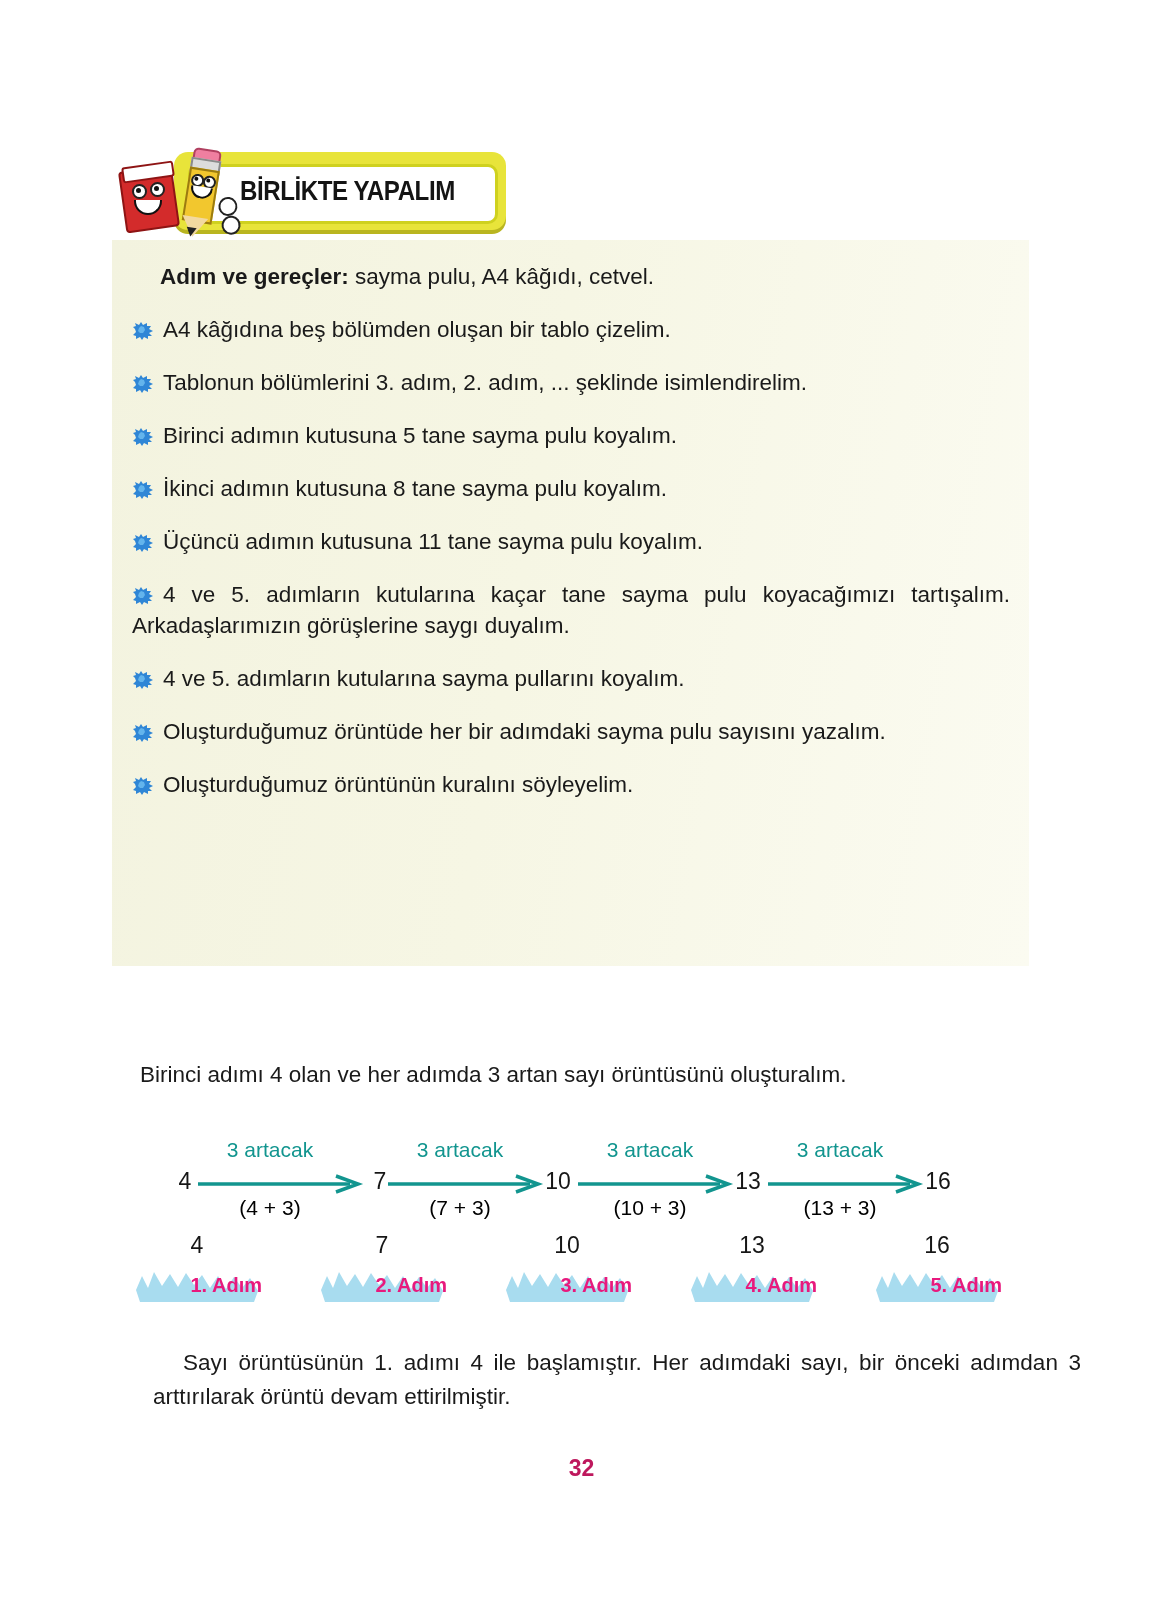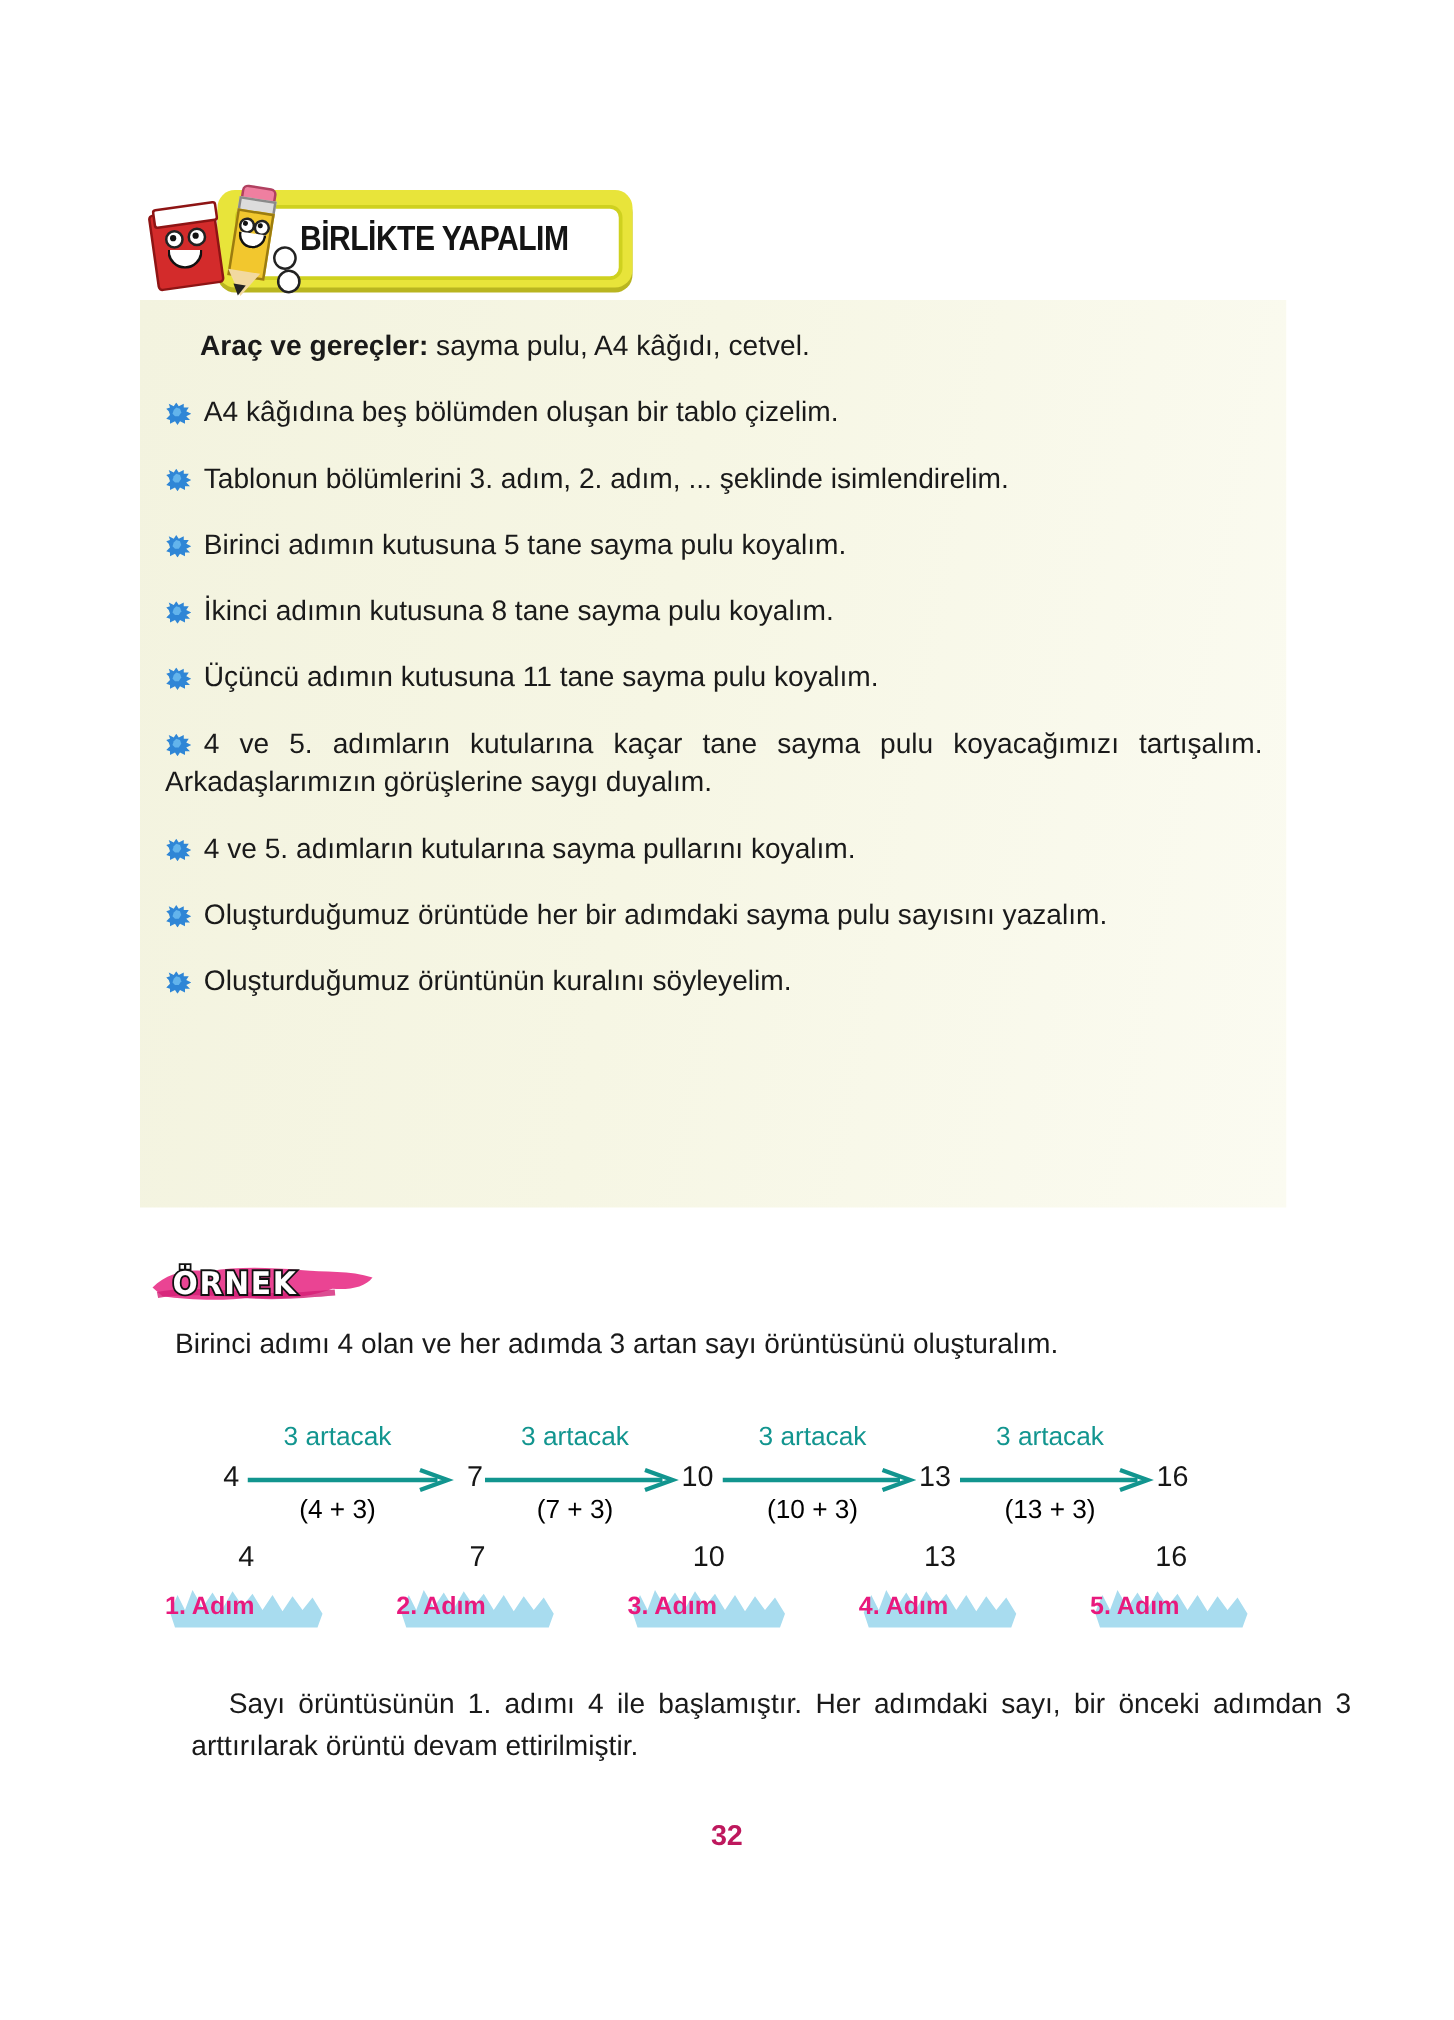--- a/index.html
+++ b/index.html
@@ -189,21 +189,21 @@
 
   .step-row{
     position:absolute;left:0;top:120px;width:920px;height:80px;
   }
   .step-num{
     position:absolute;top:0;
     font-size:23px;line-height:26px;color:#161616;text-align:center;
   }
   .step-chip{
     position:absolute;top:32px;height:42px;
-    display:flex;align-items:center;justify-content:flex-start;
+    display:flex;align-items:center;justify-content:flex-end;
   }
   .step-chip .lbl{
     position:relative;z-index:2;
     font-size:20px;font-weight:bold;
     color:#e8197d;
     white-space:nowrap;
   }
   .step-chip .splashbg{
     position:absolute;left:0;top:0;width:100%;height:100%;z-index:1;
   }
@@ -258,21 +258,21 @@
       <div class="hand a"></div>
       <div class="hand b"></div>
     </div>
 
     <div class="banner-title">BİRLİKTE YAPALIM</div>
   </div>
 
   <div class="activity">
     <div class="activity-inner">
       <p class="tools-line">
-        <b>Araç ve gereçler:</b><span> sayma pulu, A4 kâğıdı, cetvel.</span>
+        <b>Adım ve gereçler:</b><span> sayma pulu, A4 kâğıdı, cetvel.</span>
       </p>
 
       <ul class="bul-list">
         <li class="bul nowrap">
           <span class="splat">
             <svg width="22" height="18" viewBox="0 0 22 18">
                 <path d="M3 7 L1 5 L4 4 L3 1 L7 3 L9 0 L11 3 L15 1 L15 4 L19 4 L17 7 L21 9 L17 11 L20 14 L16 14 L16 17 L12 15 L10 18 L8 15 L4 17 L4 14 L1 13 L4 10 Z" fill="#2f86d6"></path>
                 <path d="M7 6 L9 4 L12 5 L13 8 L11 11 L8 11 L6 9 Z" fill="#63b4ec"></path>
               </svg>
           </span><span>A4 kâğıdına beş bölümden oluşan bir tablo çizelim.</span>
@@ -338,28 +338,20 @@
             <svg width="22" height="18" viewBox="0 0 22 18">
                 <path d="M3 7 L1 5 L4 4 L3 1 L7 3 L9 0 L11 3 L15 1 L15 4 L19 4 L17 7 L21 9 L17 11 L20 14 L16 14 L16 17 L12 15 L10 18 L8 15 L4 17 L4 14 L1 13 L4 10 Z" fill="#2f86d6"></path>
                 <path d="M7 6 L9 4 L12 5 L13 8 L11 11 L8 11 L6 9 Z" fill="#63b4ec"></path>
               </svg>
           </span><span>Oluşturduğumuz örüntünün kuralını söyleyelim.</span>
         </li>
       </ul>
     </div>
   </div>
 
-  <div class="ornek">
-    <svg class="ornek-brush" viewBox="0 0 185 34" preserveAspectRatio="none">
-      <path d="M2 20 C14 8, 30 5, 48 7 C70 3, 96 4, 120 6 C140 8, 160 6, 178 12
-               C172 20, 160 22, 146 21 C128 28, 104 30, 82 28 C58 31, 30 30, 10 27 Z" fill="#e8348a" opacity="0.92"></path>
-      <path d="M6 26 C26 22, 52 24, 76 26 C100 28, 124 26, 148 24" stroke="#d32077" stroke-width="5" fill="none" opacity="0.8"></path>
-    </svg>
-    <div class="ornek-text">ÖRNEK</div>
-  </div>
 
   <div class="example-sentence">Birinci adımı 4 olan ve her adımda 3 artan sayı örüntüsünü oluşturalım.</div>
 
   <div class="pattern">
 
     <div class="arrow-row">
 
       <div class="node-num" style="left:60px;width:26px;">4</div>
       <div class="node-num" style="left:255px;width:26px;">7</div>
       <div class="node-num" style="left:428px;width:36px;">10</div>

